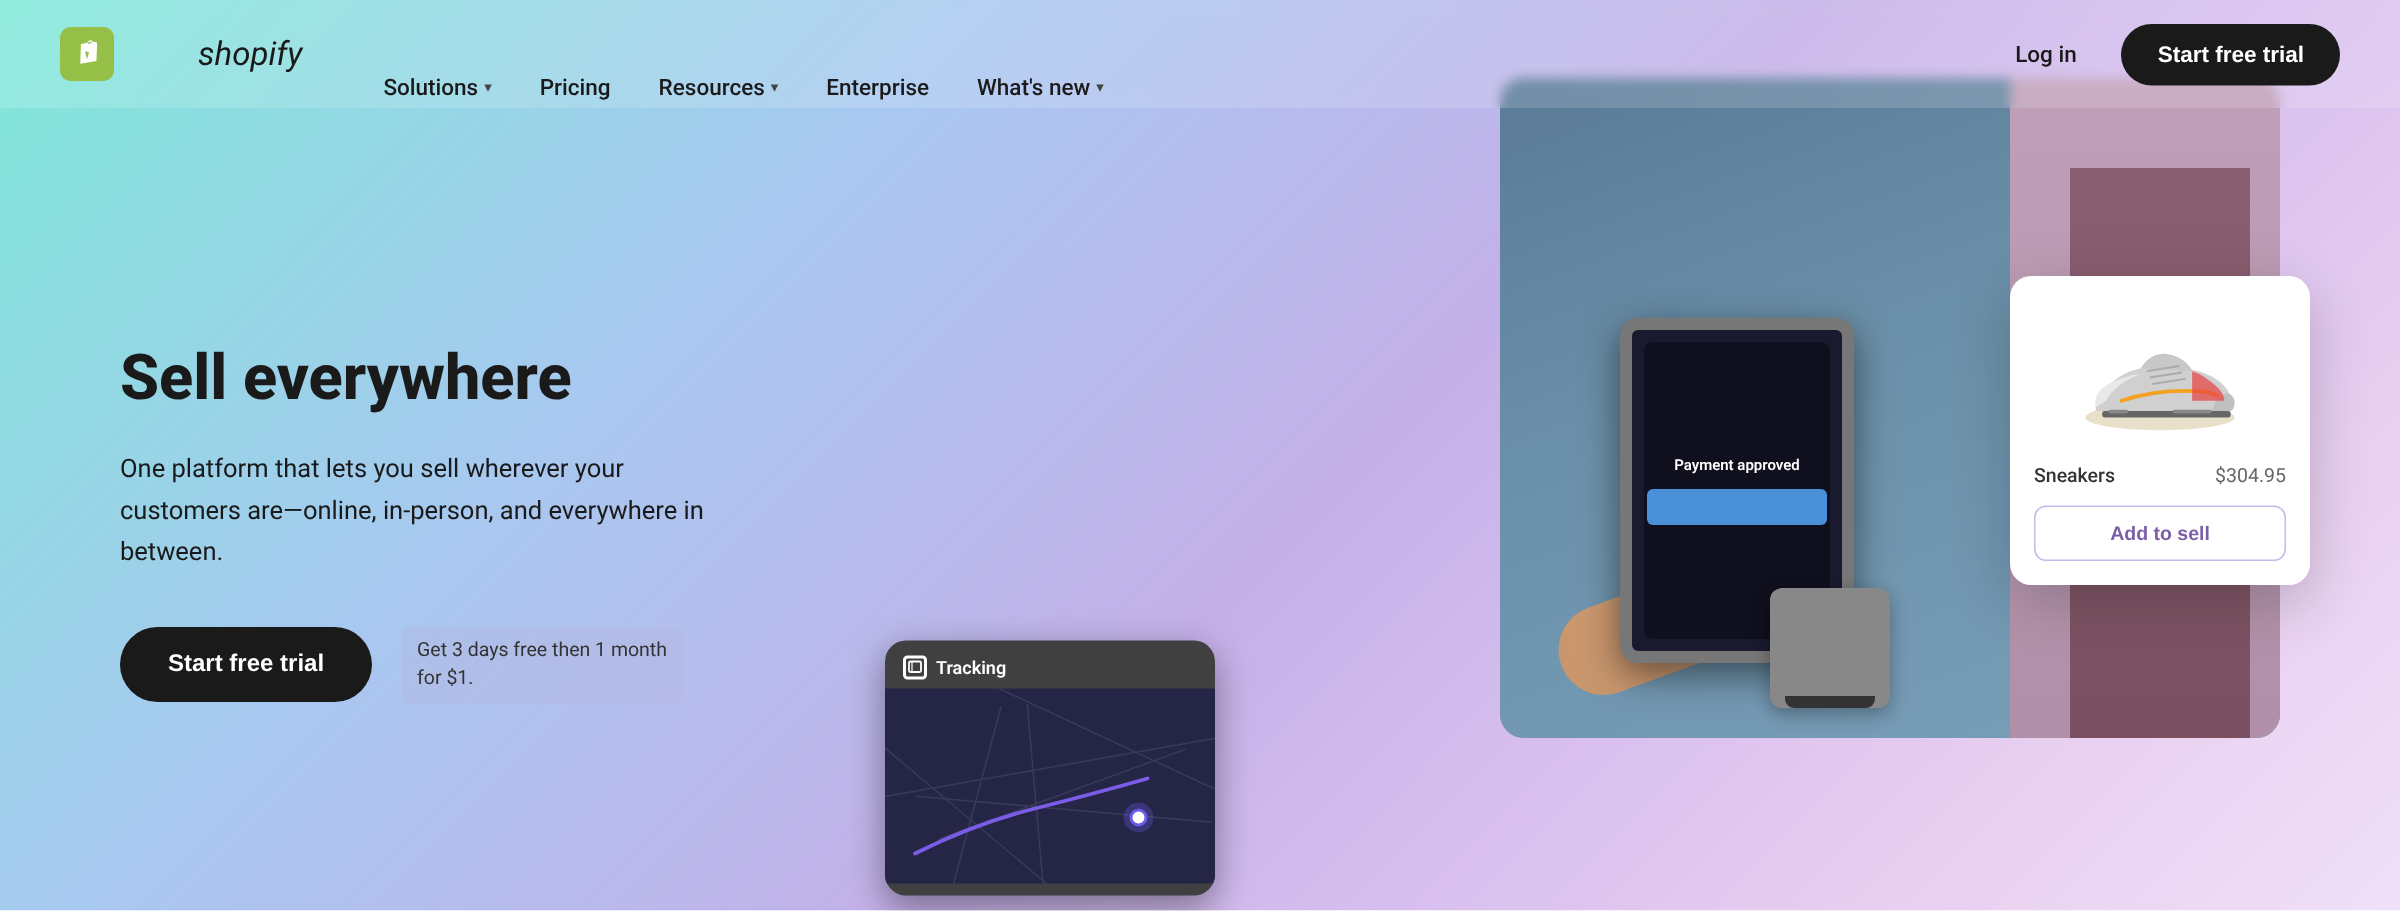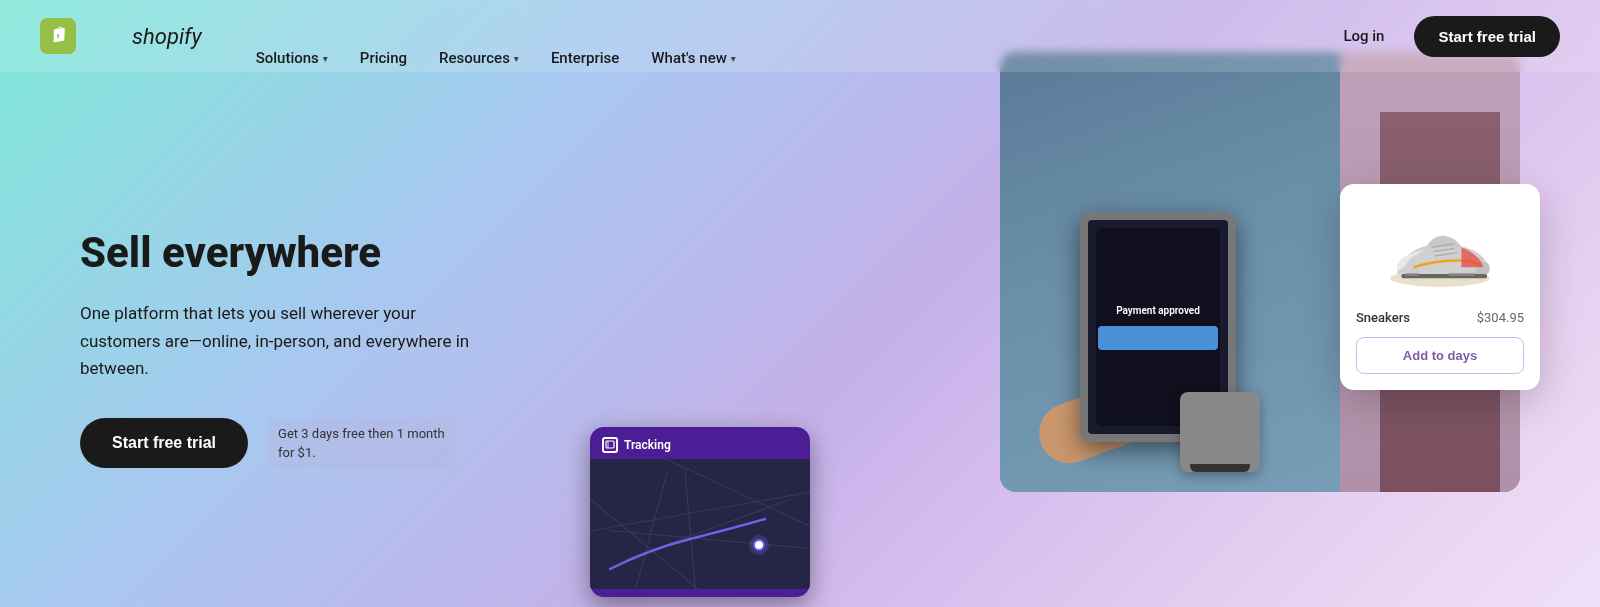--- a/index.html
+++ b/index.html
@@ -179,21 +179,21 @@
       background: linear-gradient(145deg, #6a8fa8 0%, #7a9fba 40%, #8ab0c8 100%);
     }
 
     
     .tracking-card {
       position: absolute;
       bottom: 10px;
       left: 10px;
       width: 220px;
       height: 170px;
-      background: #4c1d95;
+      background: #404040;
       border-radius: 14px;
       overflow: hidden;
       box-shadow: 0 8px 24px rgba(0,0,0,0.4);
     }
 
     .tracking-header {
       display: flex;
       align-items: center;
       gap: 6px;
       padding: 10px 12px 6px;
@@ -428,16 +428,16 @@
 
           <rect x="25" y="73" width="100" height="5" rx="2" fill="#666"></rect>
           <rect x="30" y="72" width="15" height="3" rx="1" fill="#888"></rect>
           <rect x="80" y="72" width="30" height="3" rx="1" fill="#888"></rect>
         </svg>
       </div>
       <div class="product-info">
         <span class="product-name">Sneakers</span>
         <span class="product-price">$304.95</span>
       </div>
-      <button class="add-to-cart-btn">Add to days</button>
+      <button class="add-to-cart-btn">Add to sell</button>
     </div>
   </div>
 </section>
 
 </body></html>

